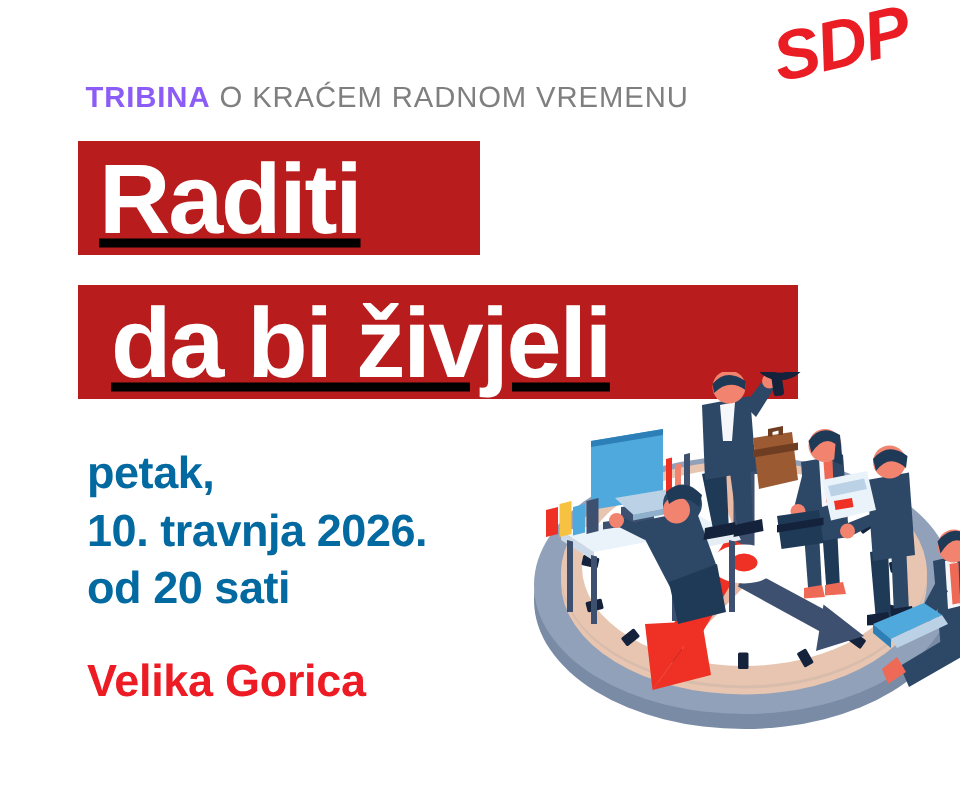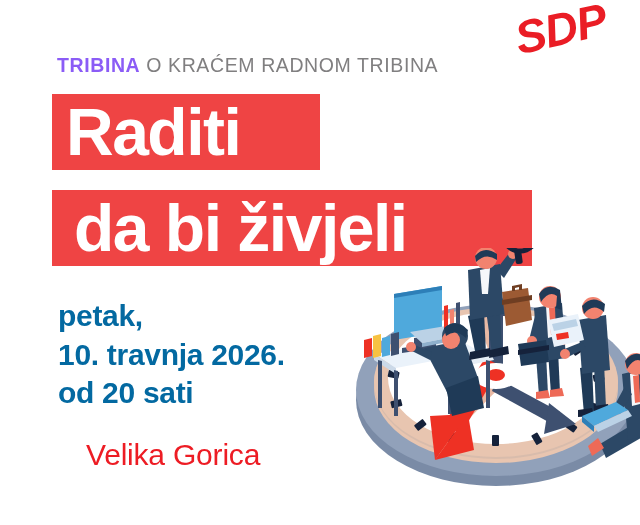--- a/index.html
+++ b/index.html
@@ -52,24 +52,25 @@
     white-space: nowrap;
   }
   .kicker .strong {
     font-weight: bold;
     color: #8b5cf6;
   }
 
   
   .headline-box {
     position: absolute;
-    background: #ef4444;
+    background: #b91c1c;
     display: flex;
     align-items: center;
     box-sizing: border-box;
+    text-decoration: underline;
   }
   .headline-box .hl-text {
     color: #ffffff;
     font-weight: bold;
     font-size: 66px;
     line-height: 1;
     letter-spacing: -1.5px;
     white-space: nowrap;
   }
   #headline-line-1 {
@@ -105,22 +106,21 @@
     position: absolute;
     left: 58px;
     top: 436px;
     color: #ED1C24;
     font-size: 30px;
     line-height: 1.27;
     letter-spacing: -0.2px;
     white-space: nowrap;
   }
   .venue-block .venue-city {
-    font-weight: normal;
-    margin-left: 28px;
+    font-weight: bold;
   }
 
   
   .illustration {
     position: absolute;
     left: 352px;
     top: 248px;
     width: 288px;
     height: 260px;
   }
@@ -129,21 +129,21 @@
 </head>
 <body>
 
 <div id="poster">
 
   <div class="sdp-logo">
     <div class="sdp-text">SDP</div>
   </div>
 
   <div class="kicker">
-    <span class="strong">TRIBINA</span><span> O KRAĆEM RADNOM TRIBINA</span>
+    <span class="strong">TRIBINA</span><span> O KRAĆEM RADNOM VREMENU</span>
   </div>
 
   <div class="headline-box" id="headline-line-1">
     <span class="hl-text">Raditi</span>
   </div>
 
   <div class="headline-box" id="headline-line-2">
     <span class="hl-text">da bi živjeli</span>
   </div>
 

